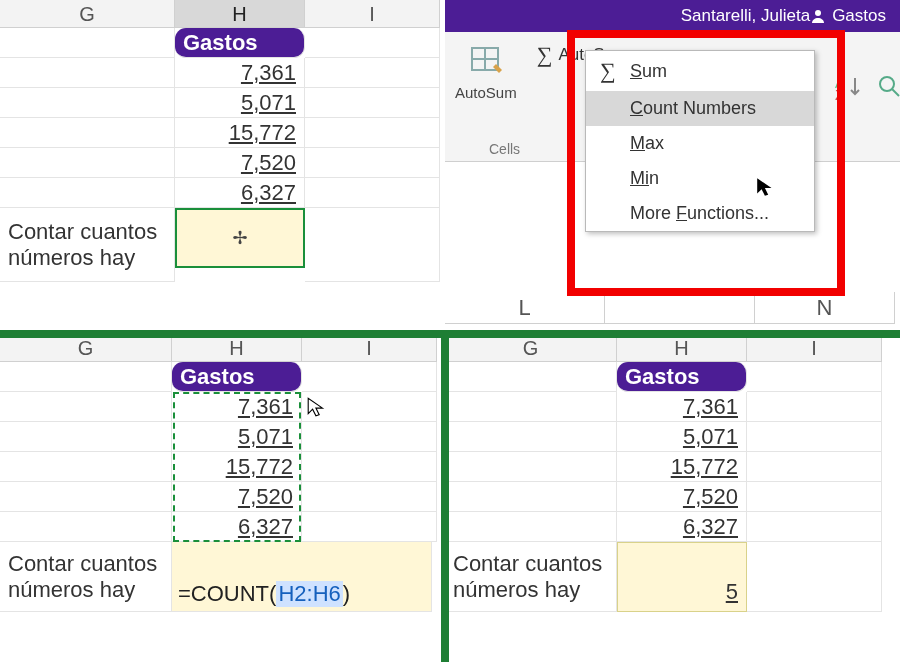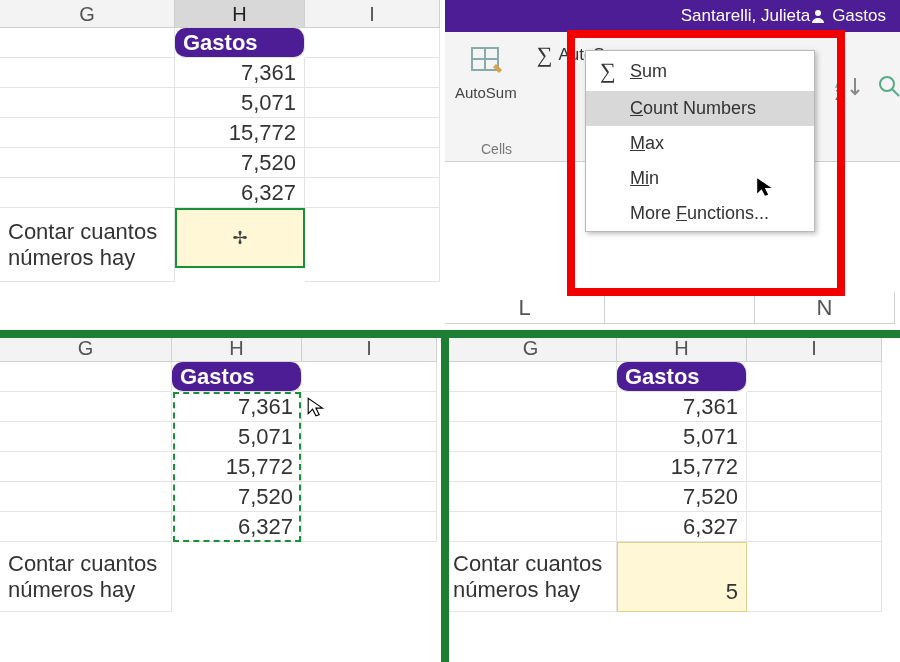--- a/index.html
+++ b/index.html
@@ -30,21 +30,21 @@
   .ch.sel { background:#d8d8d8; color:#222; }
 
   
   .rows { }
   .row { display:flex; height:30px; }
   .cell {
     flex:0 0 auto; border-right:1px solid #e4e4e4; border-bottom:1px solid #e4e4e4;
     padding:0 8px; font-size:22px; color:#333; display:flex; align-items:center;
     background:#fff;
   }
-  .cell.right { justify-content:flex-end; }
+  .cell.right { justify-content:flex-end;text-decoration:underline; }
   .cell.hdr { background:#4c1d95; color:#fff; font-weight:700;border-radius:11px; }
 
   
   .p1 .ch.g { width:175px; }
   .p1 .ch.h { width:130px; }
   .p1 .ch.i { width:135px; }
   .p1 .cell.g { width:175px; }
   .p1 .cell.h { width:130px; }
   .p1 .cell.i { width:135px; }
   .p1 .yellowcell {
@@ -62,21 +62,21 @@
   }
   .p2 .share { display:flex; align-items:center; gap:6px; }
   .p2 .ribbon {
     background:#f4f4f4; height:130px; border-bottom:1px solid #cfcfcf;
     display:flex; align-items:flex-start; padding:8px 10px 0 10px; gap:14px;
     position:relative;
   }
   .p2 .rbtn { display:flex; flex-direction:column; align-items:center; font-size:15px;
               color:#444; gap:4px; }
   .p2 .ricon { width:42px; height:40px; display:flex; align-items:center; justify-content:center; }
-  .p2 .grouplabel { position:absolute; bottom:4px; left:36px; font-size:14px; color:#777; }
+  .p2 .grouplabel { position:absolute; bottom:4px; left:44px; font-size:14px; color:#777; }
   .p2 .autosumbtn {
     display:flex; align-items:center; gap:6px; font-size:17px; color:#333;
     padding:2px 6px; background:#f4f4f4;
   }
   .p2 .sigma { font-family:"Times New Roman", serif; font-size:22px; }
   .p2 .dd {
     position:absolute; left:140px; top:50px; width:230px; background:#fff;
     border:1px solid #b9b9b9; box-shadow:2px 2px 5px rgba(0,0,0,0.25);
     z-index:30;
   }
@@ -310,20 +310,25 @@
       <div class="row">
           <div class="cell g"></div>
           <div class="cell h right">6,327</div>
           <div class="cell i"></div>
         </div>
       <div class="row" style="height:70px;">
         <div class="cell g" style="height:70px; flex-direction:column; align-items:flex-start; justify-content:center; line-height:1.15;">
           <span>Contar cuantos</span>
           <span>números hay</span>
         </div>
+        <div class="cell formula" style="width:260px; height:70px; align-items:flex-end; padding-bottom:4px;">
+          <span>=COUNT(</span>
+            <span class="ref">H2:H6</span>
+            <span>)</span>
+        </div>
       </div>
     </div>
     <div class="marquee" style="left:173px; top:58px; width:128px; height:150px;"></div>
     <div class="pointer" style="left:306px; top:62px;">
       <svg viewBox="0 0 20 20">
           <path d="M2 2 L2 16 L6 12 L9 18 L12 17 L9 11 L15 11 Z" fill="#fff" stroke="#000" stroke-width="1"></path>
         </svg>
     </div>
   </div>
 

